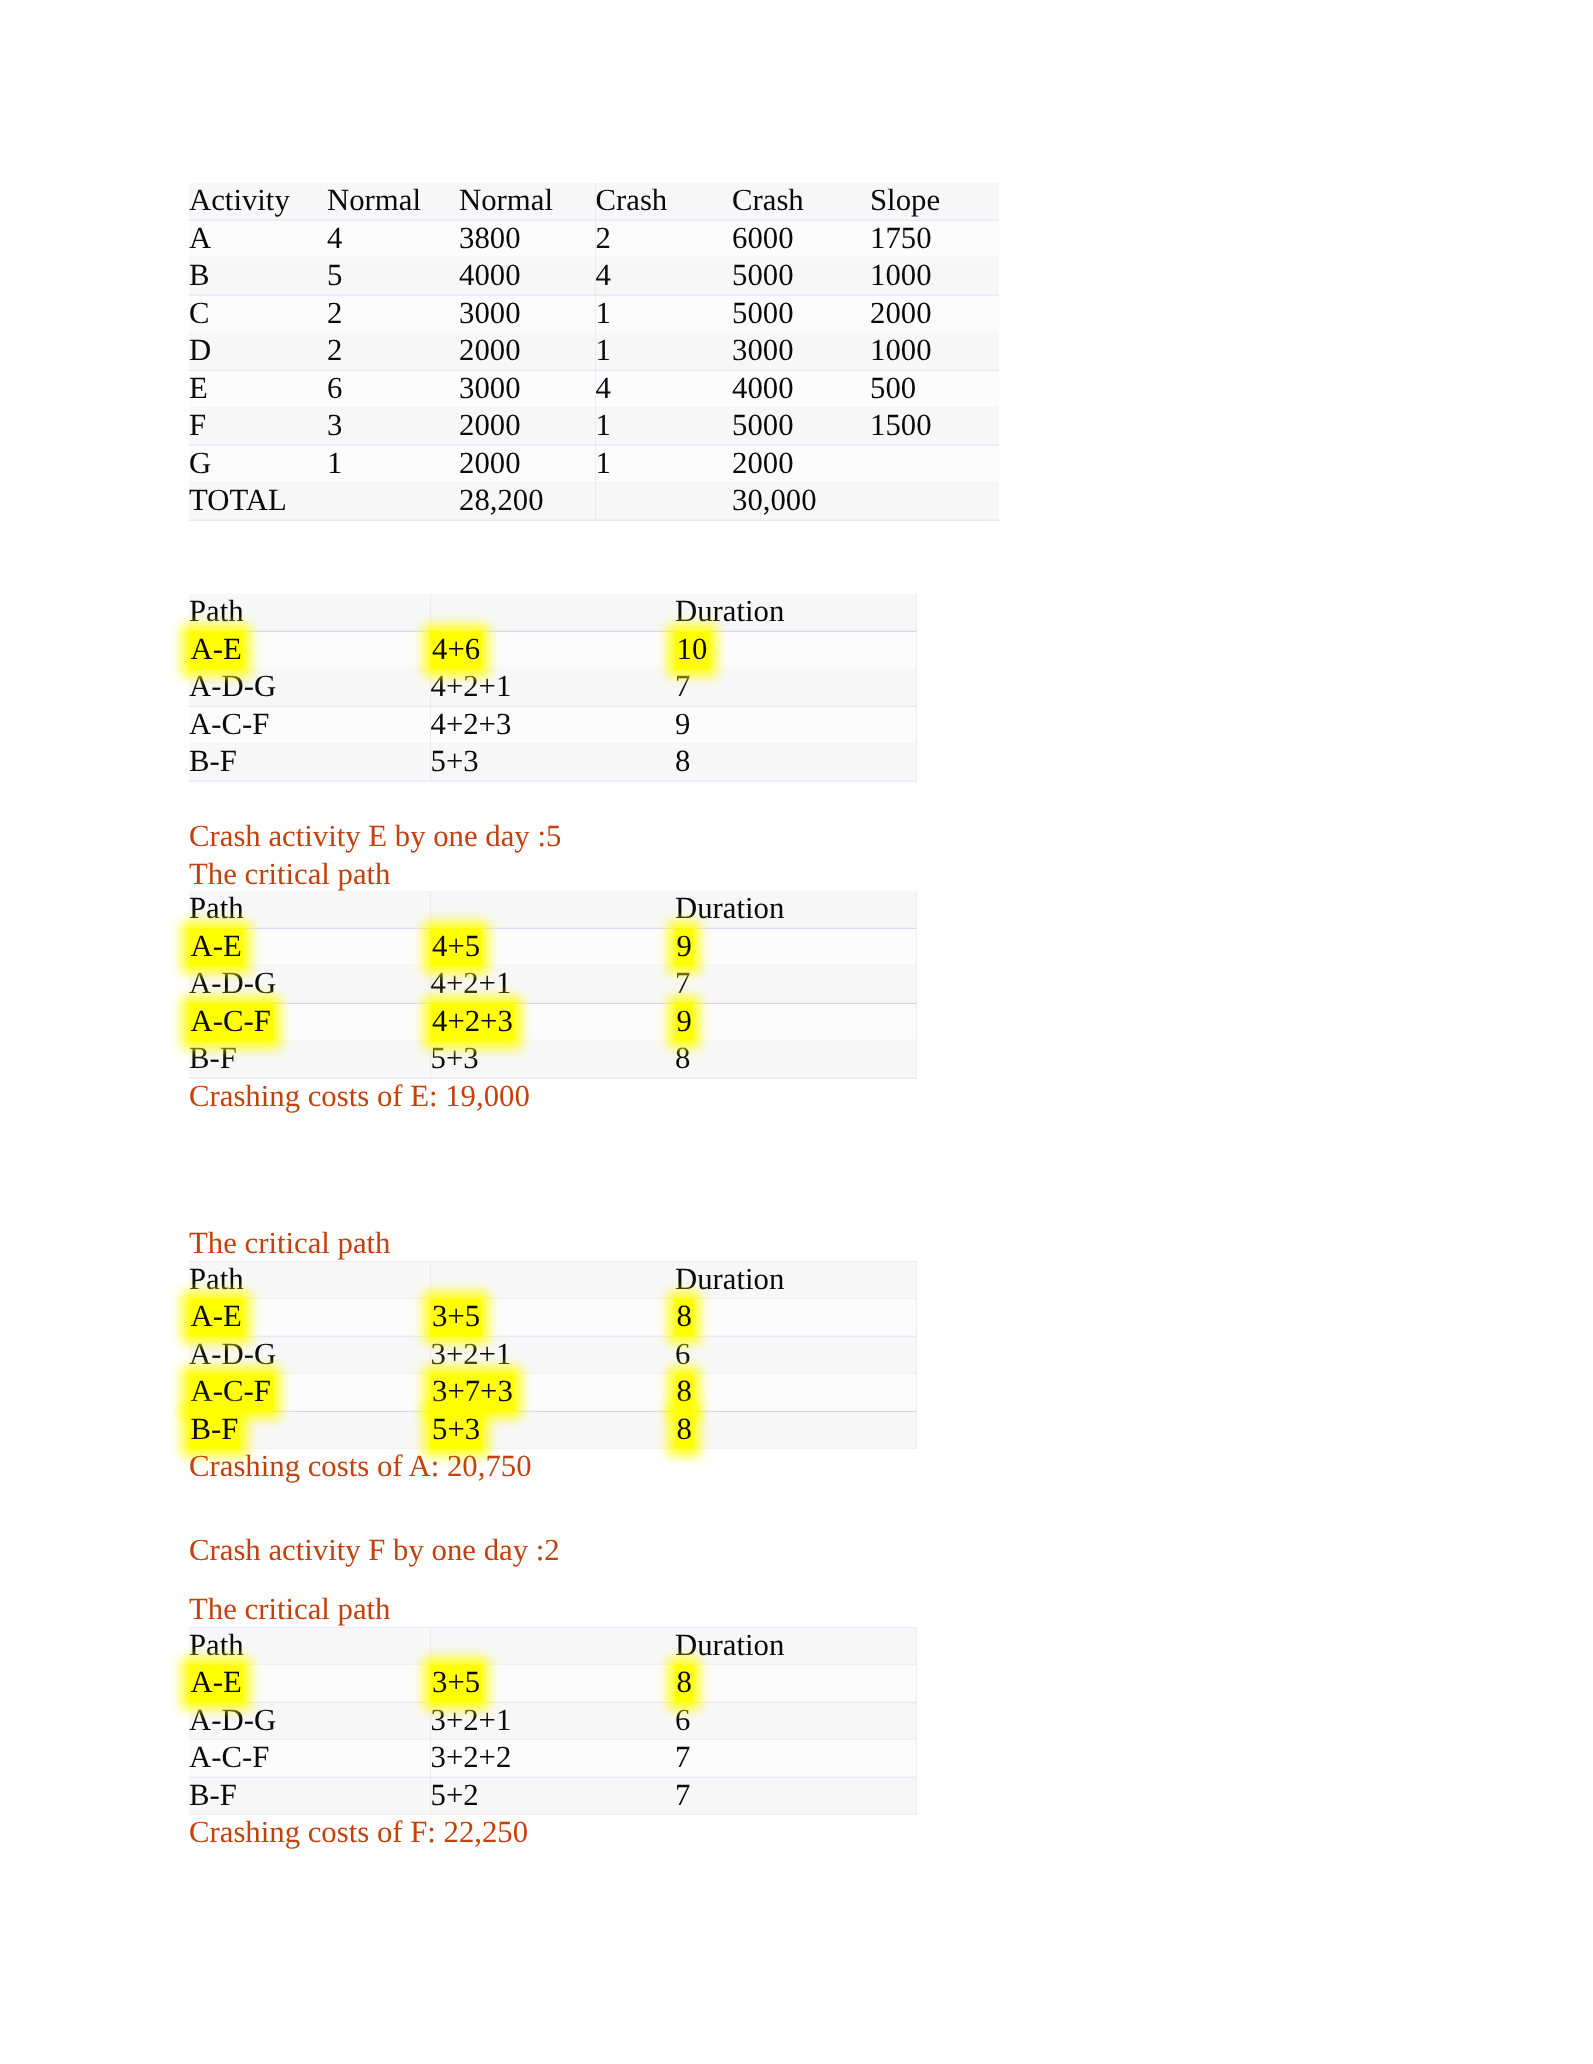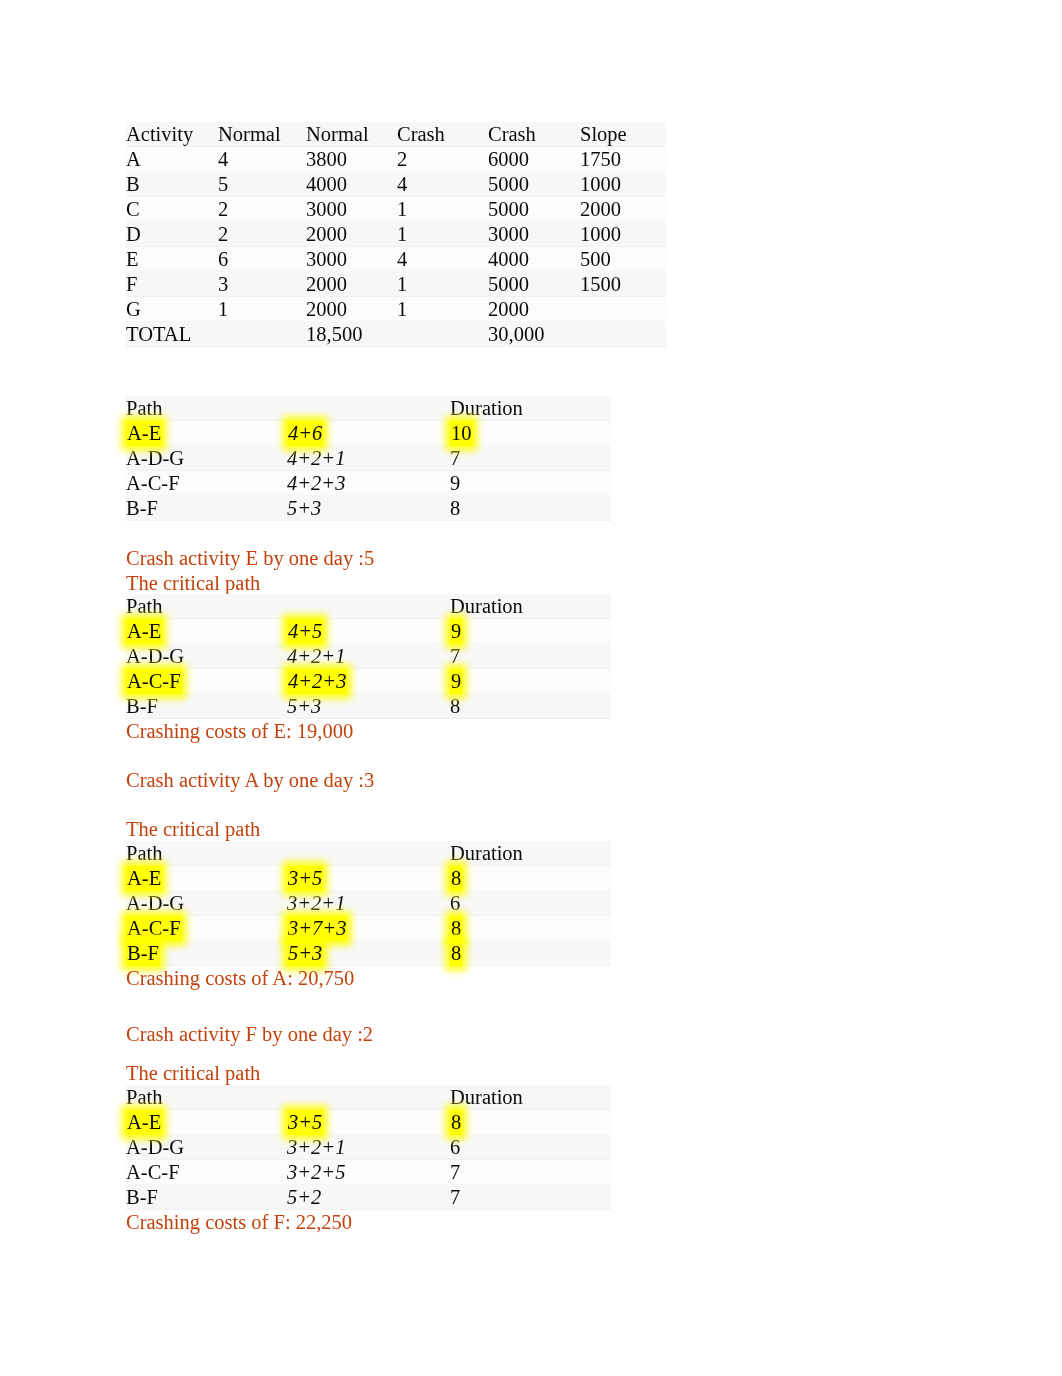--- a/index.html
+++ b/index.html
@@ -64,21 +64,21 @@
   #activity-table td.c1 { width: 88px; }
   #activity-table td.c2 { width: 91px; }
   #activity-table td.c3 { width: 91px; }
   #activity-table td.c4 { width: 92px; }
   #activity-table td.c5 { width: 86px; }
   #activity-table td.hdr { height: 24.9px; }
 
   
   .path-table { left: 126px; width: 485px; }
   .path-table td.p0 { width: 161px; }
-  .path-table td.p1 { width: 163px; font-style: italic; }
+  .path-table td.p1 { width: 163px; }
   .path-table td.p2 { width: 161px; }
 
   
   .hl {
     position: relative;
     margin-left: 12px;
   }
   .hl > span {
     display: inline-block;
     background: #ffff00;
@@ -155,21 +155,21 @@
         <td class="c0">G</td>
         <td class="c1">1</td>
         <td class="c2">2000</td>
         <td class="c3">1</td>
         <td class="c4">2000</td>
         <td class="c5"></td>
       </tr>
       <tr>
         <td class="c0">TOTAL</td>
         <td class="c1"></td>
-        <td class="c2">18,500</td>
+        <td class="c2">28,200</td>
         <td class="c3"></td>
         <td class="c4">30,000</td>
         <td class="c5"></td>
       </tr>
     </tbody>
   </table>
 
   <table class="tbl path-table" id="path-table-1" style="top:396px;">
     <tbody>
       <tr>
@@ -228,21 +228,20 @@
       <tr>
         <td class="p0">B-F</td>
         <td class="p1">5+3</td>
         <td class="p2">8</td>
       </tr>
     </tbody>
   </table>
 
   <div class="line" style="top:719px;">Crashing costs of E: 19,000</div>
 
-  <div class="line" style="top:768px;">Crash activity A by one day :3</div>
   <div class="line" style="top:817px;">The critical path</div>
 
   <table class="tbl path-table" id="path-table-3" style="top:841px;">
     <tbody>
       <tr>
         <td class="p0">Path</td>
         <td class="p1"></td>
         <td class="p2">Duration</td>
       </tr>
       <tr>
@@ -285,21 +284,21 @@
         <td class="p1 hl"><span>3+5</span></td>
         <td class="p2 hl"><span>8</span></td>
       </tr>
       <tr>
         <td class="p0">A-D-G</td>
         <td class="p1">3+2+1</td>
         <td class="p2">6</td>
       </tr>
       <tr>
         <td class="p0">A-C-F</td>
-        <td class="p1">3+2+5</td>
+        <td class="p1">3+2+2</td>
         <td class="p2">7</td>
       </tr>
       <tr>
         <td class="p0">B-F</td>
         <td class="p1">5+2</td>
         <td class="p2">7</td>
       </tr>
     </tbody>
   </table>
 

